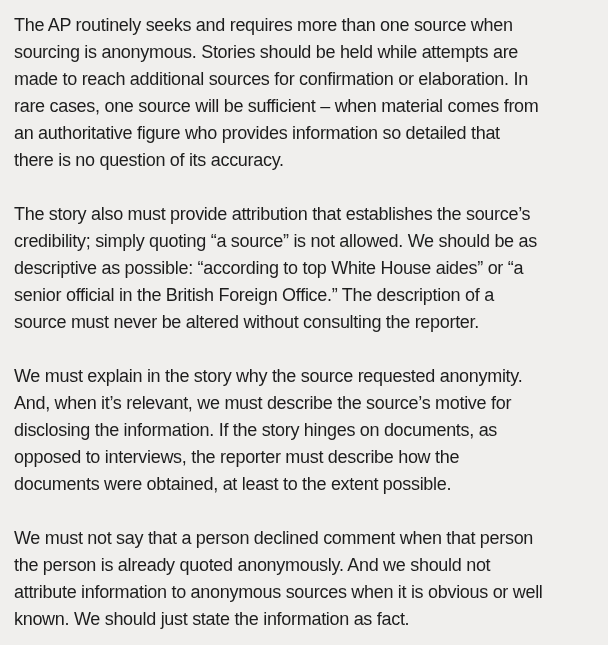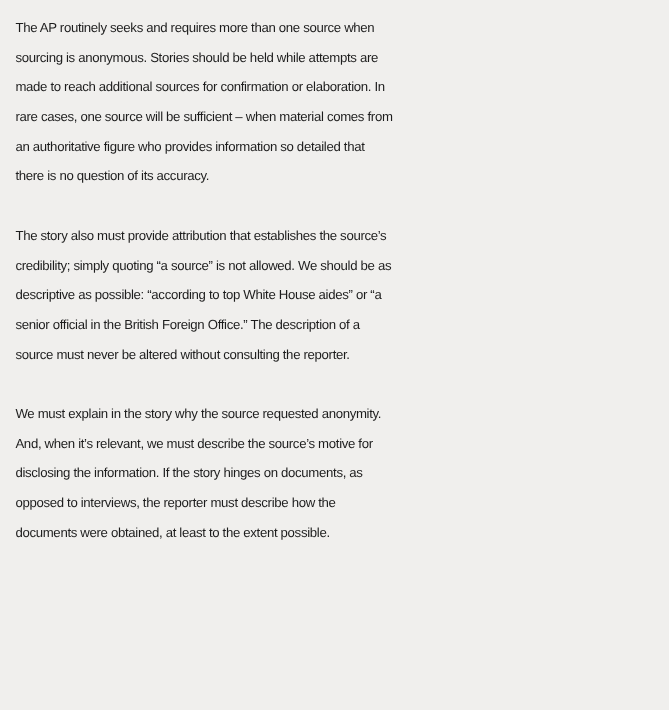--- a/index.html
+++ b/index.html
@@ -15,21 +15,21 @@
   }
   .document {
     box-sizing: border-box;
     width: 608px;
     height: 645px;
     padding: 12px 10px 10px 14px;
     color: #1d1d1d;
   }
   .para {
     margin: 0 0 27px 0;
-    font-size: 12px;
+    font-size: 18px;
     line-height: 27px;
     letter-spacing: -0.3px;
     white-space: pre;        
     font-weight: 400;
   }
   .para:last-child {
     margin-bottom: 0;
   }
 </style>
 </head>
@@ -45,13 +45,17 @@
   <p class="para">The story also must provide attribution that establishes the source’s
 credibility; simply quoting “a source” is not allowed. We should be as
 descriptive as possible: “according to top White House aides” or “a
 senior official in the British Foreign Office.” The description of a
 source must never be altered without consulting the reporter.</p>
   <p class="para">We must explain in the story why the source requested anonymity.
 And, when it’s relevant, we must describe the source’s motive for
 disclosing the information. If the story hinges on documents, as
 opposed to interviews, the reporter must describe how the
 documents were obtained, at least to the extent possible.</p>
+  <p class="para">We must not say that a person declined comment when that person
+the person is already quoted anonymously. And we should not
+attribute information to anonymous sources when it is obvious or well
+known. We should just state the information as fact.</p>
 </main>
 
 </body></html>

